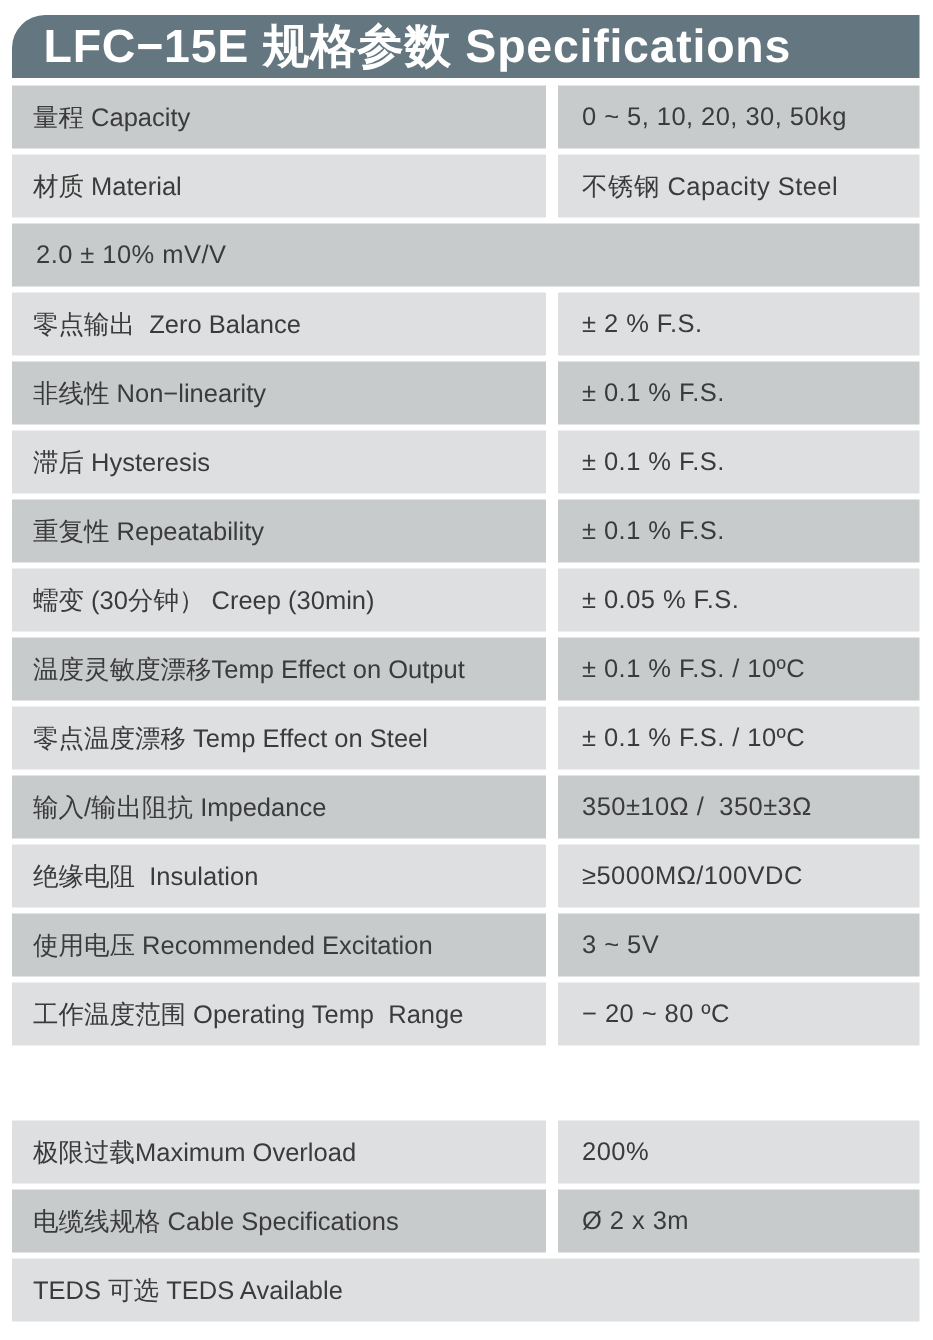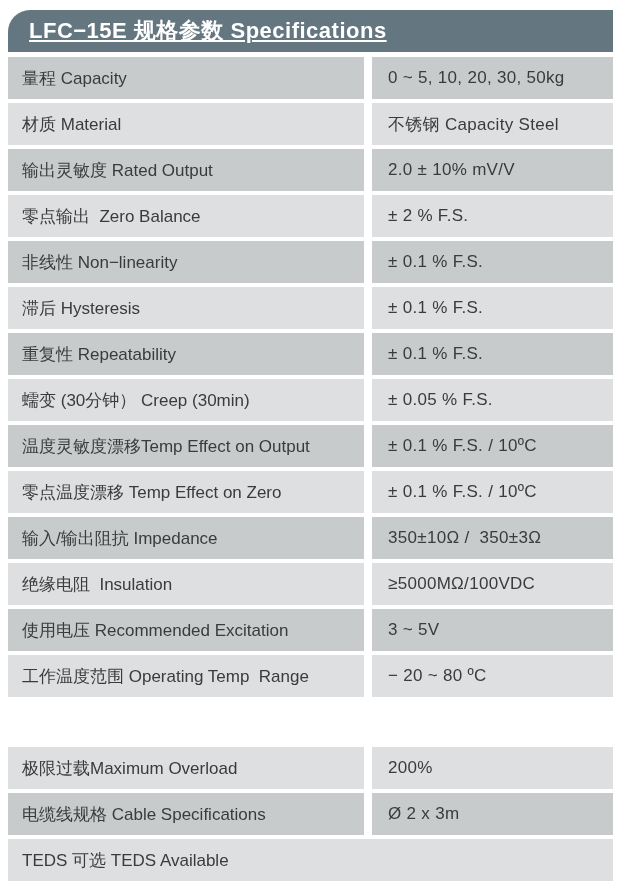--- a/index.html
+++ b/index.html
@@ -19,25 +19,24 @@
     margin: 10px 9px 0 8px;
     height: 42px;
     background: var(--header-bg, #64767f);
     border-radius: 22px 0 0 0;
     display: flex;
     align-items: center;
     padding-left: 21px;
   }
   .header-title {
     color: var(--header-text, #ffffff);
-    font-size: 22px;
+    font-size: 31px;
     font-weight: bold;
     letter-spacing: 0.5px;
     white-space: pre-wrap;
-    text-decoration: underline;
   }
   .spec-table {
     margin: 5px 9px 0 8px;
     display: flex;
     flex-direction: column;
     gap: 4px;
   }
   .row {
     display: flex;
     gap: 8px;
@@ -72,21 +71,20 @@
     <div class="cell label">量程 Capacity</div>
     <div class="cell value">0 ~ 5, 10, 20, 30, 50kg</div>
   </div>
 
   <div class="row light">
     <div class="cell label">材质 Material</div>
     <div class="cell value">不锈钢 Capacity Steel</div>
   </div>
 
   <div class="row dark">
-    <div class="cell label">输出灵敏度 Rated Output</div>
     <div class="cell value">2.0 ± 10% mV/V</div>
   </div>
 
   <div class="row light">
     <div class="cell label">零点输出  Zero Balance</div>
     <div class="cell value">± 2 % F.S.</div>
   </div>
 
   <div class="row dark">
     <div class="cell label">非线性 Non−linearity</div>
@@ -107,21 +105,21 @@
     <div class="cell label">蠕变 (30分钟） Creep (30min)</div>
     <div class="cell value">± 0.05 % F.S.</div>
   </div>
 
   <div class="row dark">
     <div class="cell label">温度灵敏度漂移Temp Effect on Output</div>
     <div class="cell value">± 0.1 % F.S. / 10ºC</div>
   </div>
 
   <div class="row light">
-    <div class="cell label">零点温度漂移 Temp Effect on Zero</div>
+    <div class="cell label">零点温度漂移 Temp Effect on Steel</div>
     <div class="cell value">± 0.1 % F.S. / 10ºC</div>
   </div>
 
   <div class="row dark">
     <div class="cell label">输入/输出阻抗 Impedance</div>
     <div class="cell value">350±10Ω /  350±3Ω</div>
   </div>
 
   <div class="row light">
     <div class="cell label">绝缘电阻  Insulation</div>

